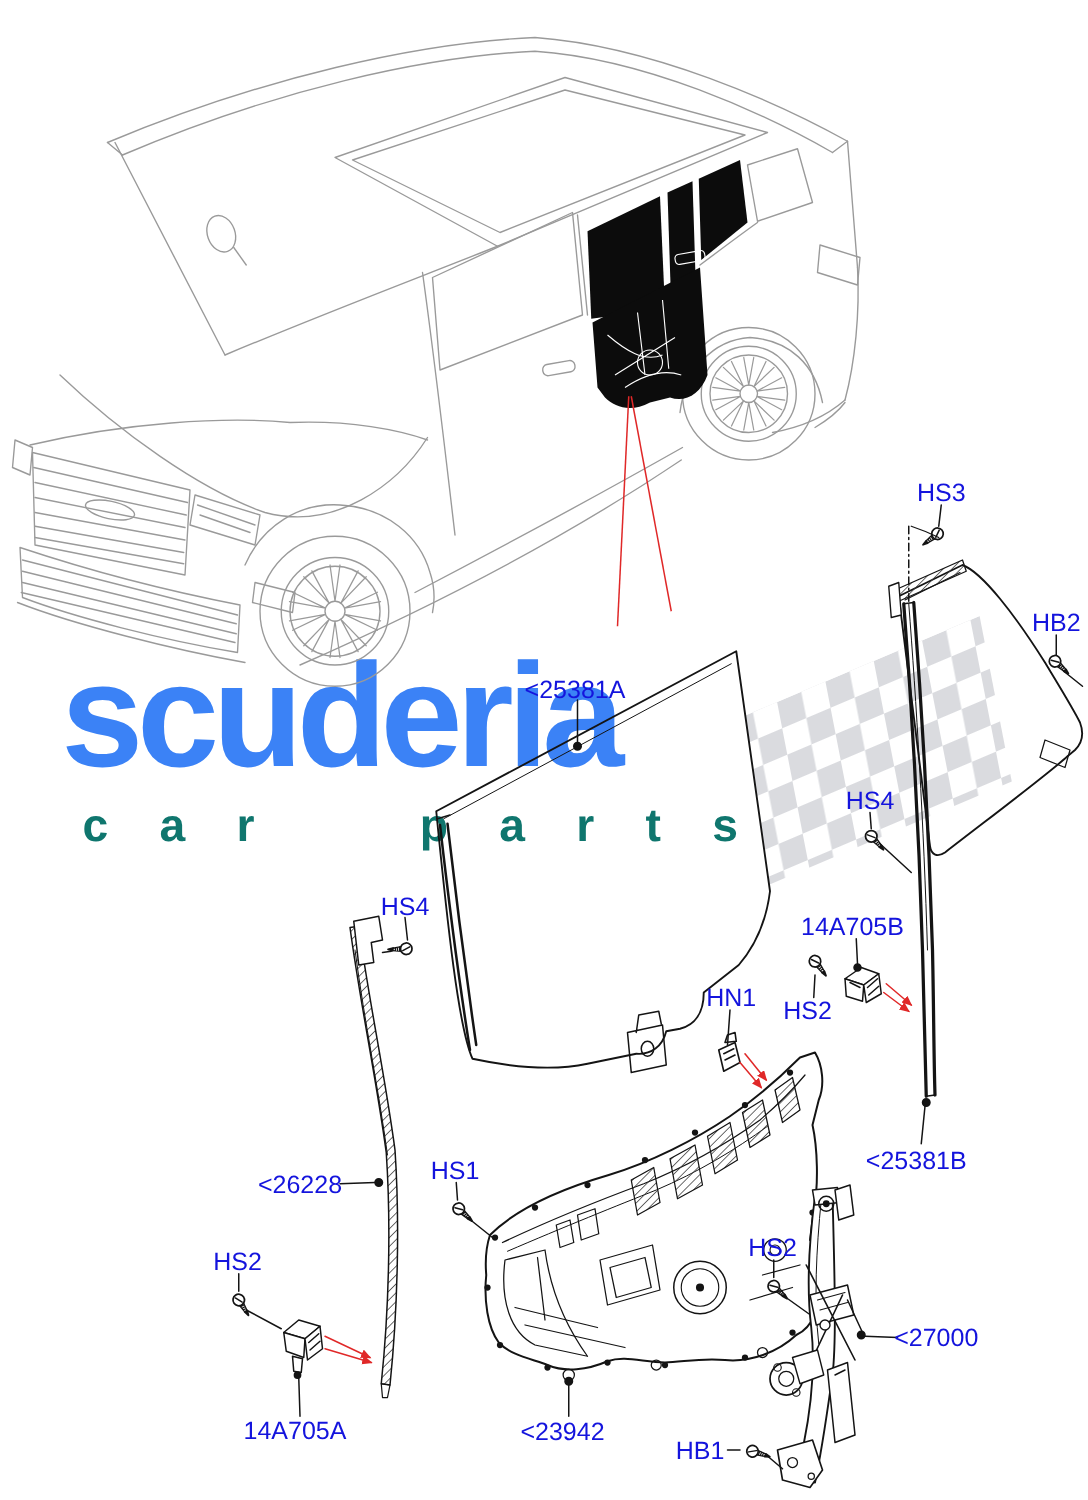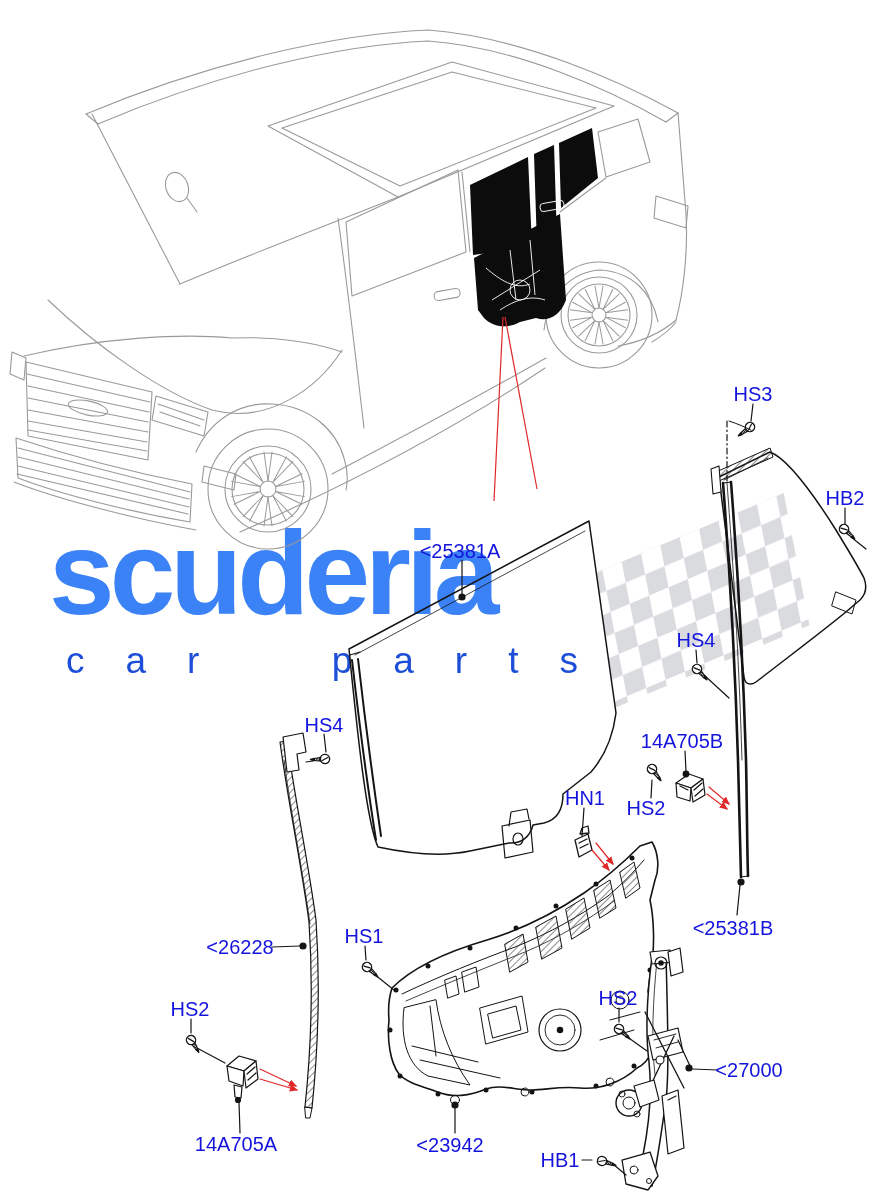--- a/index.html
+++ b/index.html
@@ -2,22 +2,22 @@
 <html><head>
 <meta charset="utf-8">
 <style>
   html,body{margin:0;padding:0;}
   body{width:870px;height:1200px;position:relative;background:#ffffff;overflow:hidden;
        font-family:"Liberation Sans",sans-serif;}
   .layer{position:absolute;left:0;top:0;}
   #underlay{z-index:0;}
   .wm-brand{position:absolute;left:49px;top:514px;z-index:1;font-size:118px;font-weight:bold;
             color:#3b82f6;letter-spacing:-5px;line-height:1;white-space:nowrap;}
-  .wm-sub{position:absolute;left:66px;top:642px;z-index:1;font-size:37px;font-weight:400;
-          color:#1d4ed8;letter-spacing:41px;word-spacing:40px;line-height:1;white-space:nowrap;}
+  .wm-sub{position:absolute;left:66px;top:642px;z-index:1;font-size:37px;font-weight:700;
+          color:#0f766e;letter-spacing:41px;word-spacing:40px;line-height:1;white-space:nowrap;}
   #artwork{z-index:2;}
   text.lbl{font-family:"Liberation Sans",sans-serif;font-size:20px;fill:#1414dd;text-anchor:middle;cursor:pointer;}
 </style>
 </head>
 <body>
 
 <svg id="underlay" class="layer" width="870" height="1200" viewBox="0 0 870 1200">
   <defs>
     <pattern id="chk" width="42" height="42" patternUnits="userSpaceOnUse">
       <rect width="21" height="21" fill="#dadbdf"></rect>

